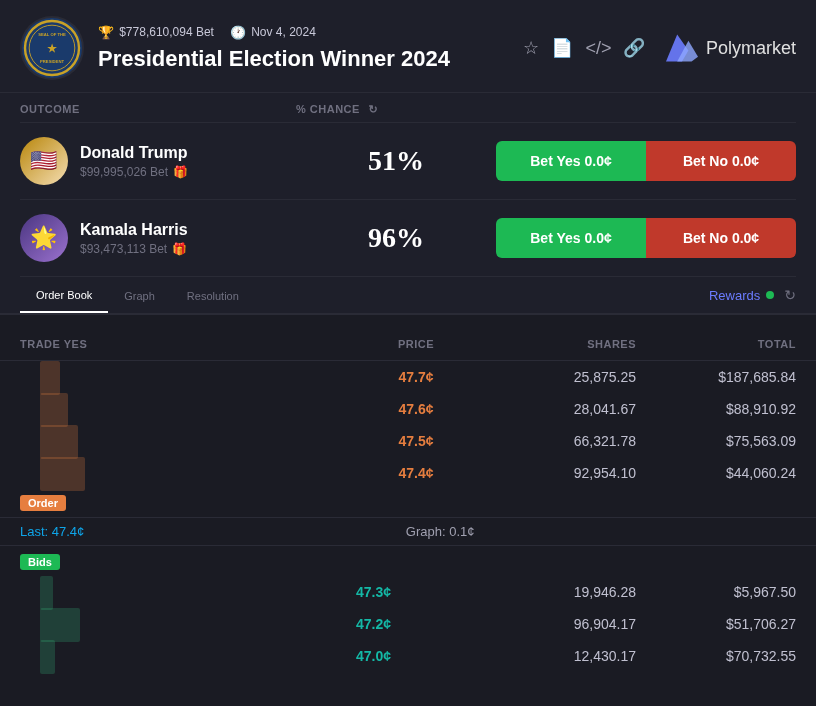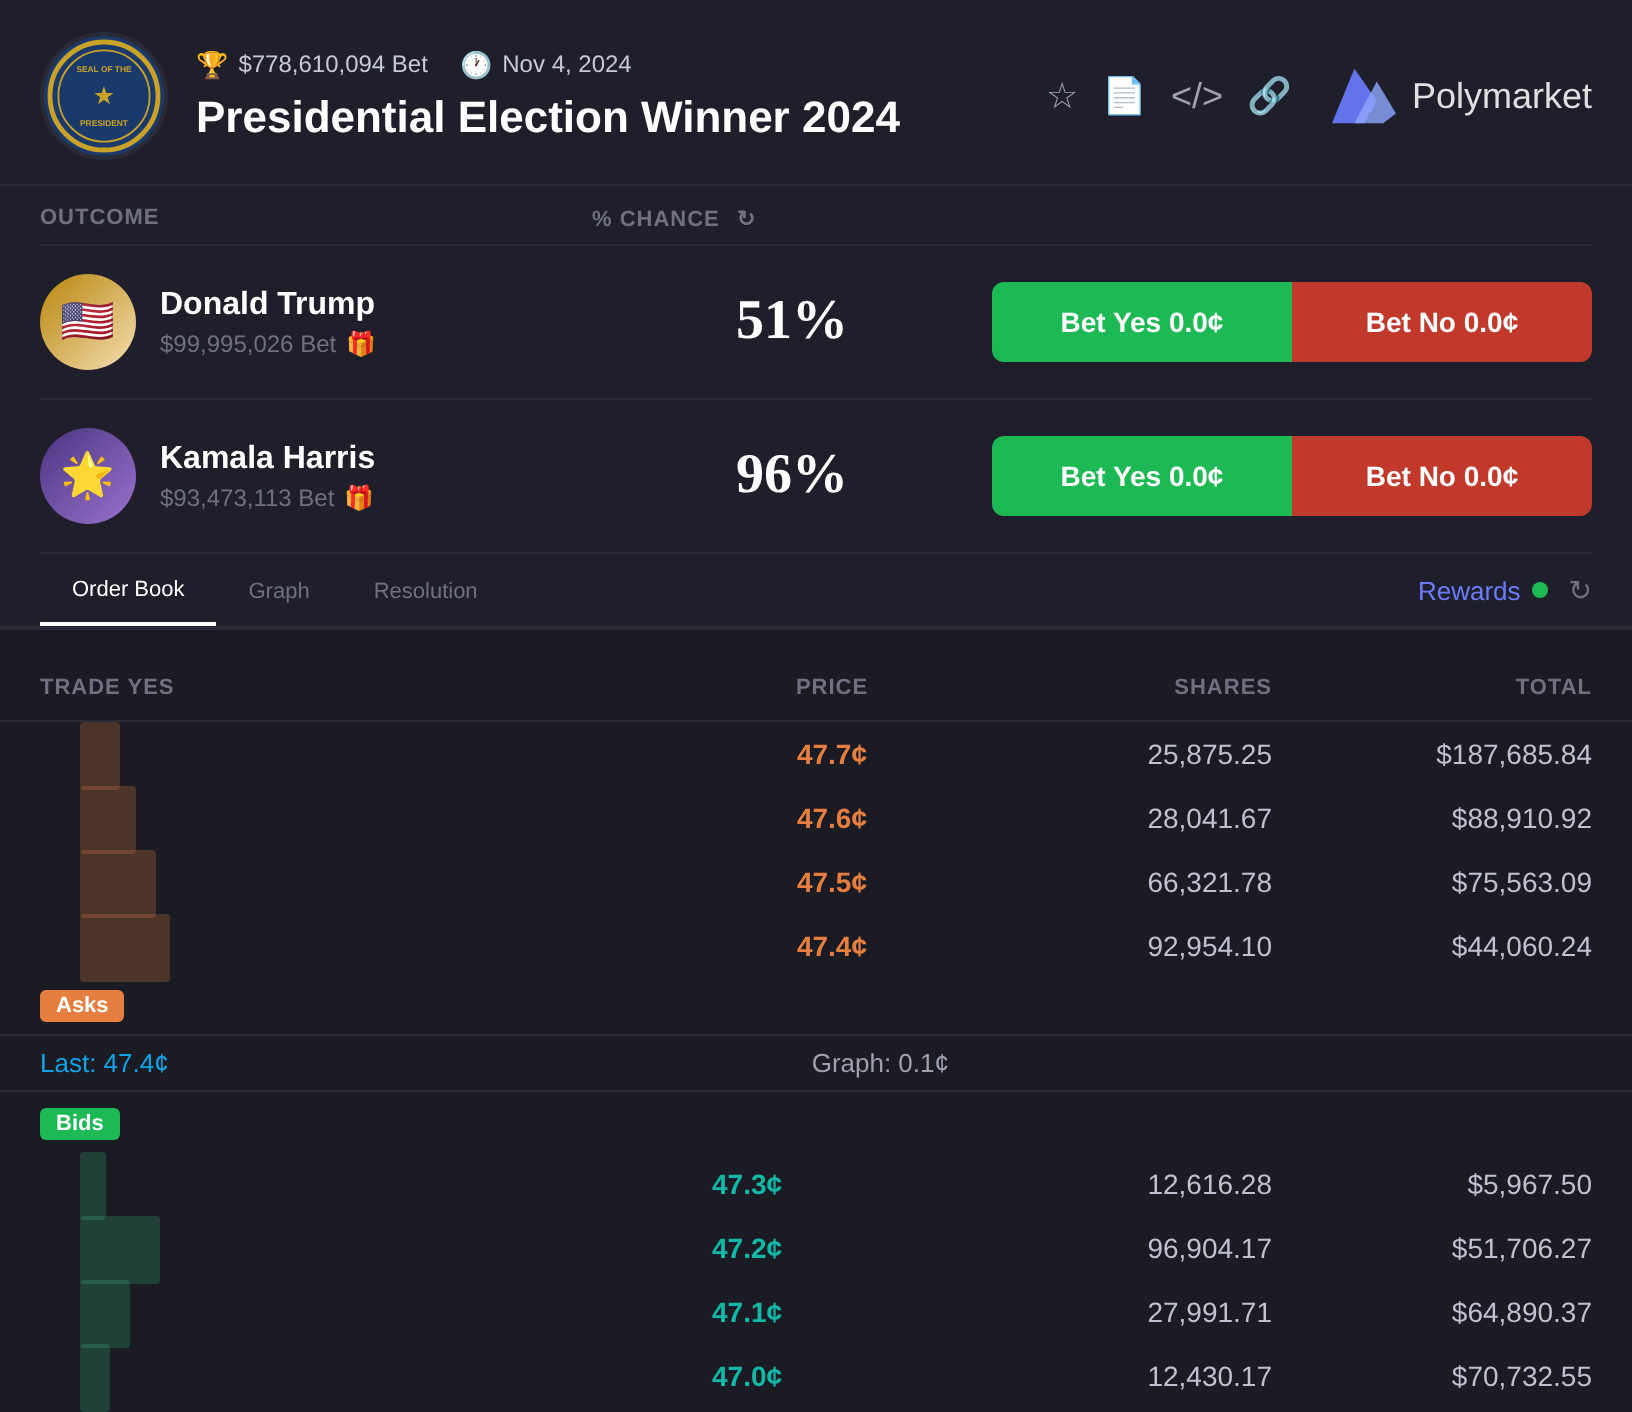--- a/index.html
+++ b/index.html
@@ -441,60 +441,52 @@
         <div class="orderbook-row">
     <div style="position:relative; height:100%;">
       <div style="position:absolute; left:20px; top:0; bottom:0; width:45px; background:rgba(230,126,63,0.25); border-radius:2px; margin:-8px 0; min-height:34px;"></div>
     </div>
     <span class="price-ask">47.4¢</span>
     <span class="shares-val">92,954.10</span>
     <span class="total-val">$44,060.24</span>
   </div>
       </div>
     <div style="padding: 2px 0 2px 0;">
-      <span class="section-label asks-label">Asks</span>
+      <span class="section-label asks-label">Order</span>
     </div>
   </div>
 
   <div class="spread-row">
     <span class="spread-last">Last: 47.4¢</span>
     <span class="spread-val">Graph: 0.1¢</span>
   </div>
 
   <div class="bids-section">
     <div style="padding: 4px 0 2px 0;">
       <span class="section-label bids-label">Bids</span>
     </div>
     <div id="bids-rows">
         <div class="orderbook-row">
     <div style="position:relative; height:100%;">
       <div style="position:absolute; left:20px; top:0; bottom:0; width:12.5px; background:rgba(61,214,140,0.2); border-radius:2px; margin:-8px 0; min-height:34px;"></div>
     </div>
     <span class="price-bid">47.3¢</span>
-    <span class="shares-val">12,616.28</span>
+    <span class="shares-val">19,946.28</span>
     <span class="total-val">$5,967.50</span>
   </div>
         <div class="orderbook-row">
     <div style="position:relative; height:100%;">
       <div style="position:absolute; left:20px; top:0; bottom:0; width:40px; background:rgba(61,214,140,0.2); border-radius:2px; margin:-8px 0; min-height:34px;"></div>
     </div>
     <span class="price-bid">47.2¢</span>
     <span class="shares-val">96,904.17</span>
     <span class="total-val">$51,706.27</span>
   </div>
         <div class="orderbook-row">
     <div style="position:relative; height:100%;">
-      <div style="position:absolute; left:20px; top:0; bottom:0; width:25px; background:rgba(61,214,140,0.2); border-radius:2px; margin:-8px 0; min-height:34px;"></div>
-    </div>
-    <span class="price-bid">47.1¢</span>
-    <span class="shares-val">27,991.71</span>
-    <span class="total-val">$64,890.37</span>
-  </div>
-        <div class="orderbook-row">
-    <div style="position:relative; height:100%;">
       <div style="position:absolute; left:20px; top:0; bottom:0; width:15px; background:rgba(61,214,140,0.2); border-radius:2px; margin:-8px 0; min-height:34px;"></div>
     </div>
     <span class="price-bid">47.0¢</span>
     <span class="shares-val">12,430.17</span>
     <span class="total-val">$70,732.55</span>
   </div>
       </div>
   </div>
 </div>
 

